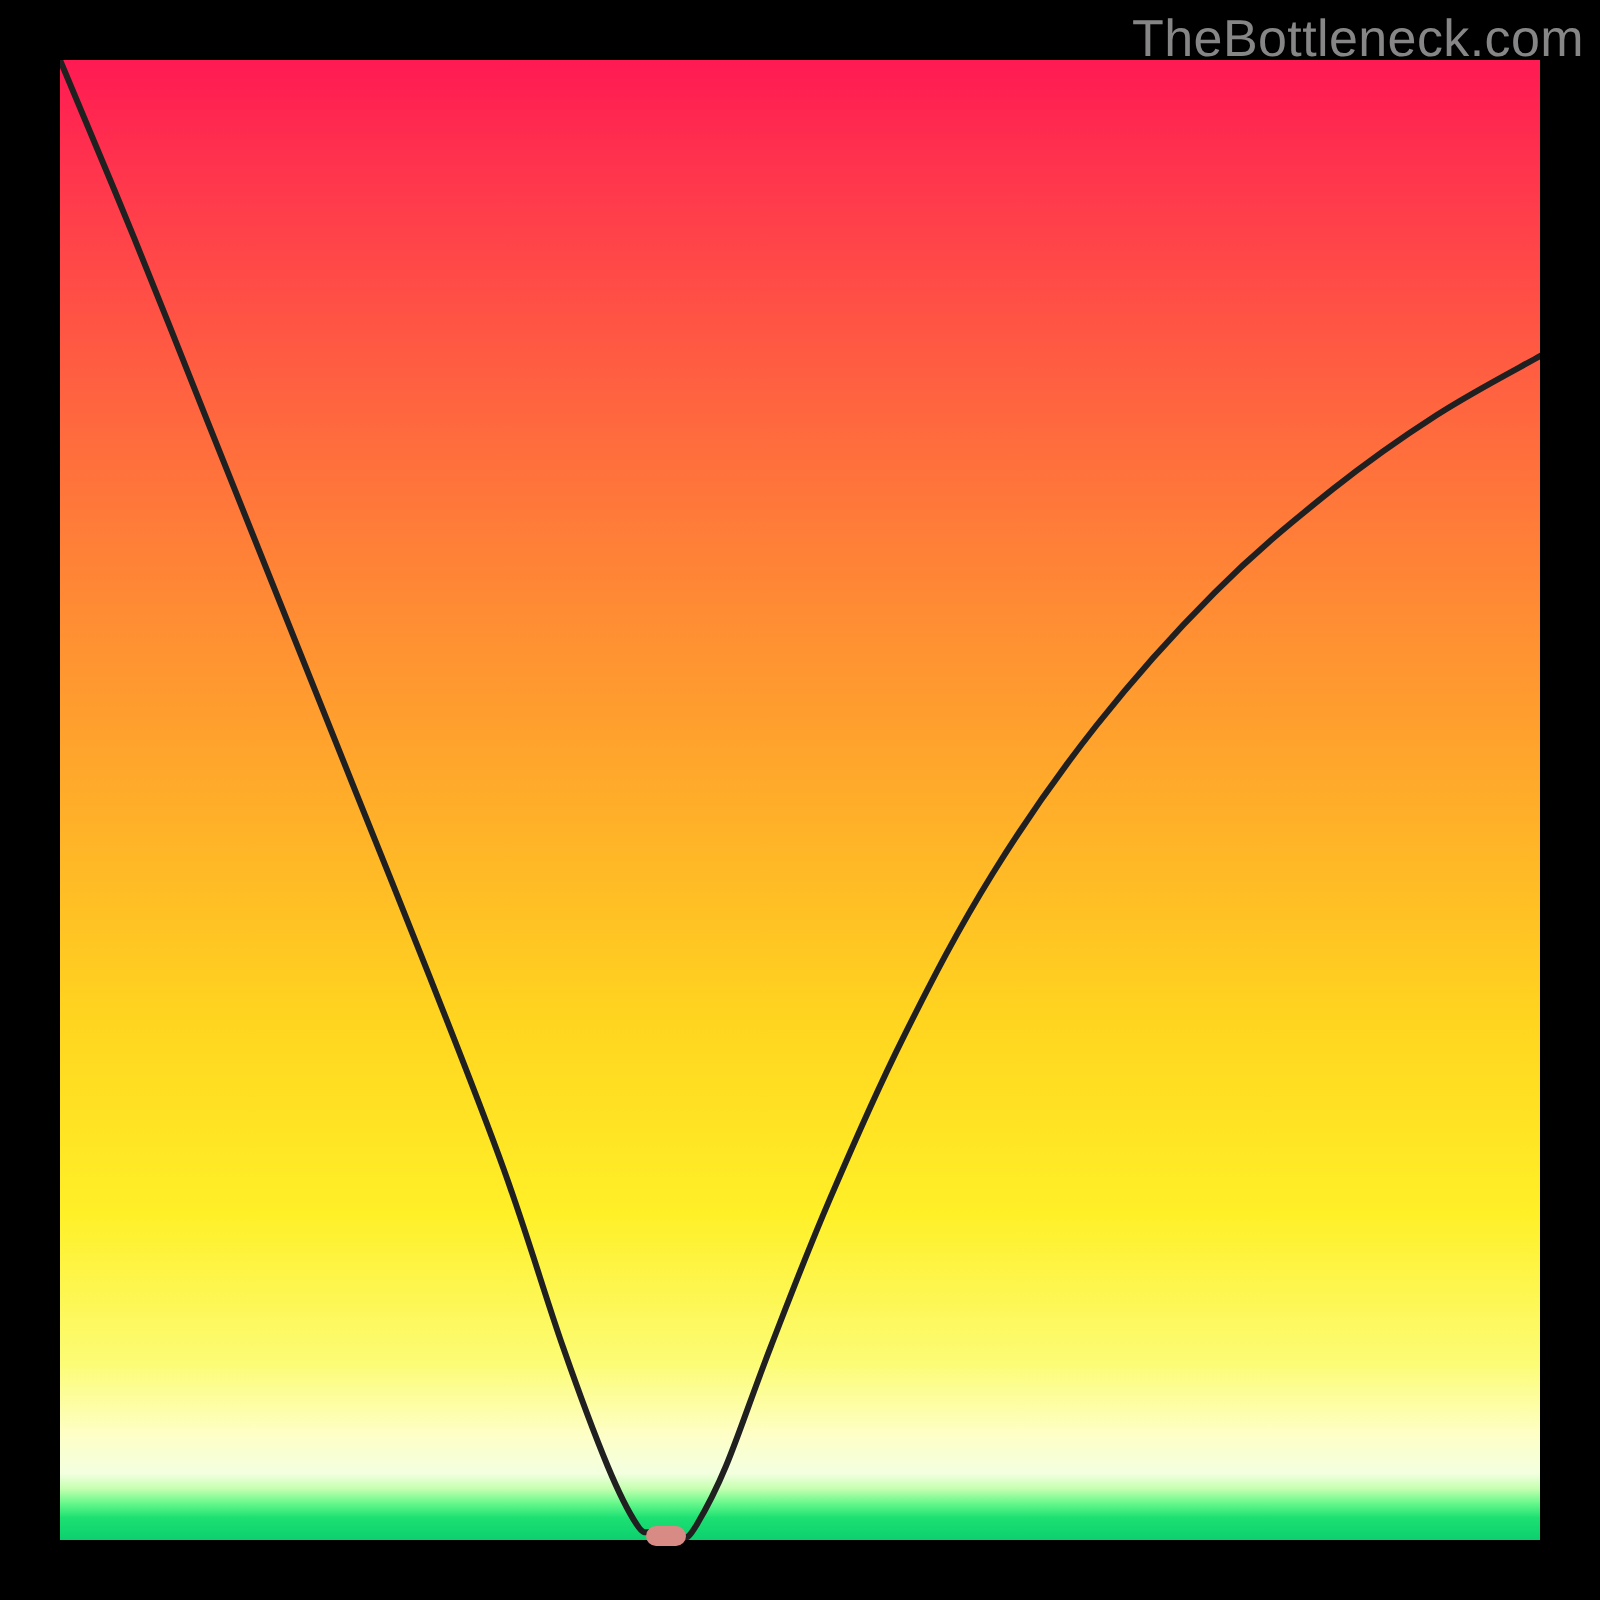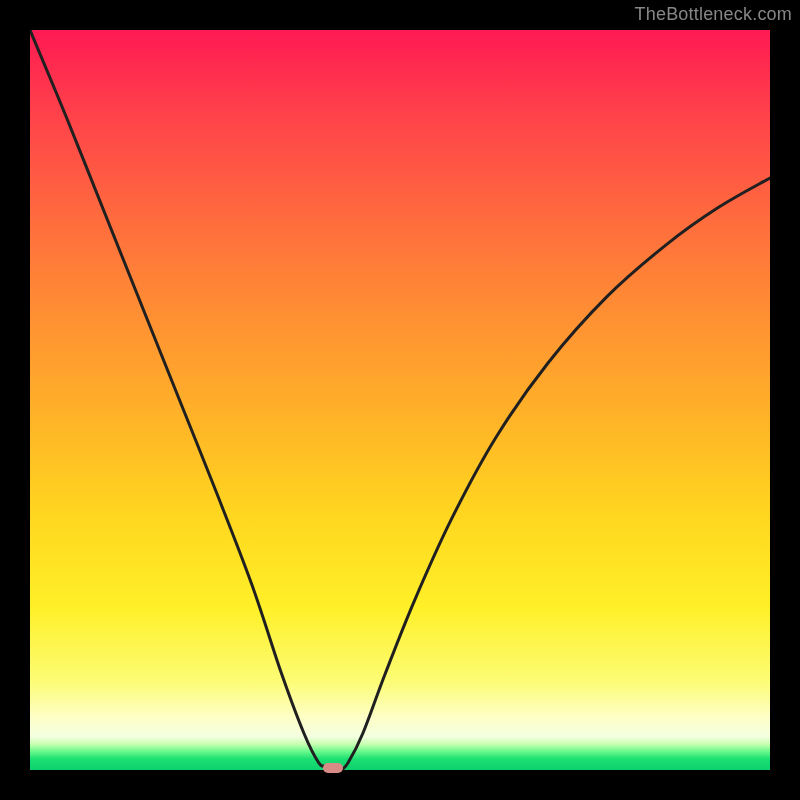--- a/index.html
+++ b/index.html
@@ -62,21 +62,21 @@
     height: 10px;
     background: #d88a84;
     border-radius: 5px;
     transform: translate(-50%, -50%);
   }
   .watermark {
     position: absolute;
     top: 4px;
     right: 8px;
     font-family: Arial, Helvetica, sans-serif;
-    font-size: 18px;
+    font-size: 26px;
     color: #868686;
     letter-spacing: 0.2px;
     font-weight: 500;
   }
 </style>
 </head>
 <body>
 
 <div class="frame">
 

